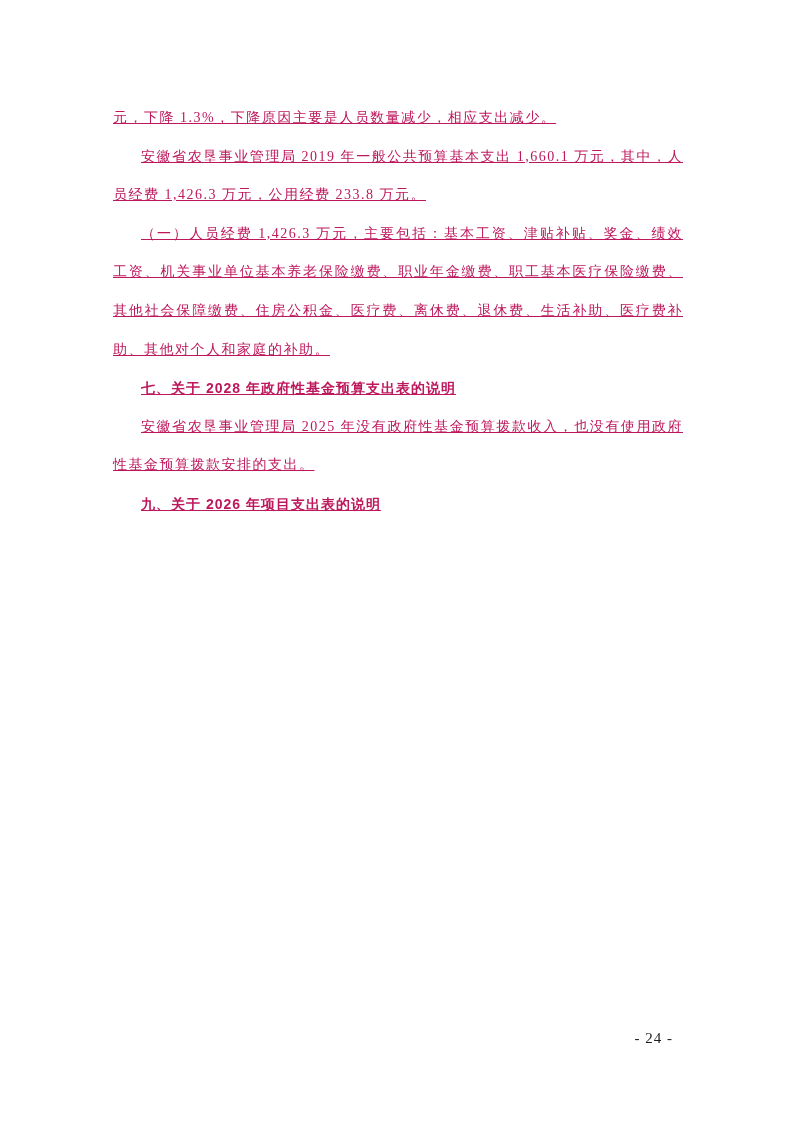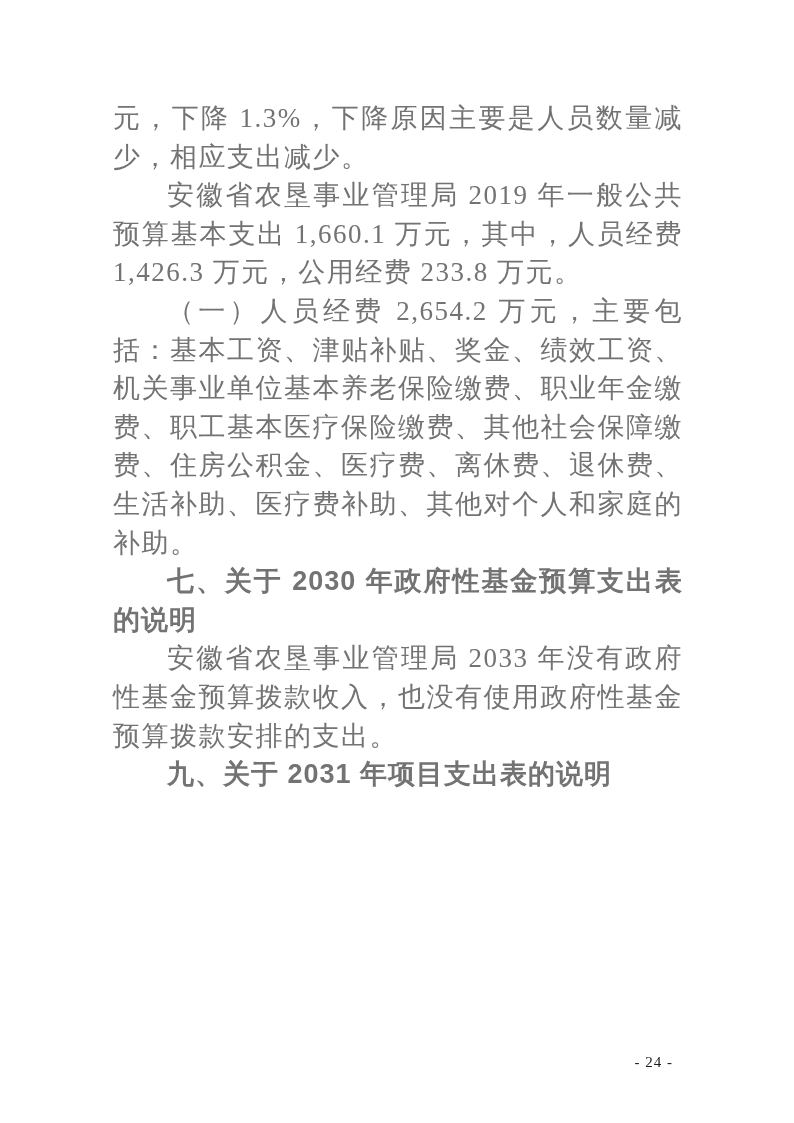--- a/index.html
+++ b/index.html
@@ -13,59 +13,60 @@
     height: 1123px;
     margin: 0 auto;
     background: #ffffff;
     overflow: hidden;
   }
   .content {
     position: absolute;
     left: 113px;
     top: 99px;
     width: 570px;
-    color: #737373;
+    color: #be185d;
     font-family: "Liberation Serif", "DejaVu Serif", serif;
-    font-size: 27px;
+    font-size: 14px;
     line-height: 38.6px;
     letter-spacing: 1.5px;
     text-align: justify;
     text-justify: inter-character;
+    text-decoration: underline;
   }
   .para {
     margin: 0;
     text-indent: 2em;
   }
   .para.noindent {
     text-indent: 0;
   }
   .heading {
     margin: 0;
     text-indent: 2em;
     font-weight: bold;
     font-family: "Liberation Sans", "DejaVu Sans", sans-serif;
     letter-spacing: 1px;
   }
   .footer-pagenum {
     position: absolute;
-    top: 1054px;
+    top: 1030px;
     right: 121px;
     color: #1c1c1c;
     font-family: "Liberation Serif", "DejaVu Serif", serif;
     font-size: 15px;
     letter-spacing: 1px;
     white-space: nowrap;
   }
 </style>
 </head>
 <body>
 
 <div class="page">
   <div class="content">
     <p class="para noindent">元，下降 1.3%，下降原因主要是人员数量减少，相应支出减少。</p>
     <p class="para">安徽省农垦事业管理局 2019 年一般公共预算基本支出 1,660.1 万元，其中，人员经费 1,426.3 万元，公用经费 233.8 万元。</p>
-    <p class="para">（一）人员经费 2,654.2 万元，主要包括：基本工资、津贴补贴、奖金、绩效工资、机关事业单位基本养老保险缴费、职业年金缴费、职工基本医疗保险缴费、其他社会保障缴费、住房公积金、医疗费、离休费、退休费、生活补助、医疗费补助、其他对个人和家庭的补助。</p>
-    <p class="heading">七、关于 2030 年政府性基金预算支出表的说明</p>
-    <p class="para">安徽省农垦事业管理局 2033 年没有政府性基金预算拨款收入，也没有使用政府性基金预算拨款安排的支出。</p>
-    <p class="heading">九、关于 2031 年项目支出表的说明</p>
+    <p class="para">（一）人员经费 1,426.3 万元，主要包括：基本工资、津贴补贴、奖金、绩效工资、机关事业单位基本养老保险缴费、职业年金缴费、职工基本医疗保险缴费、其他社会保障缴费、住房公积金、医疗费、离休费、退休费、生活补助、医疗费补助、其他对个人和家庭的补助。</p>
+    <p class="heading">七、关于 2028 年政府性基金预算支出表的说明</p>
+    <p class="para">安徽省农垦事业管理局 2025 年没有政府性基金预算拨款收入，也没有使用政府性基金预算拨款安排的支出。</p>
+    <p class="heading">九、关于 2026 年项目支出表的说明</p>
   </div>
   <div class="footer-pagenum">- 24 -</div>
 </div>
 
 </body></html>

